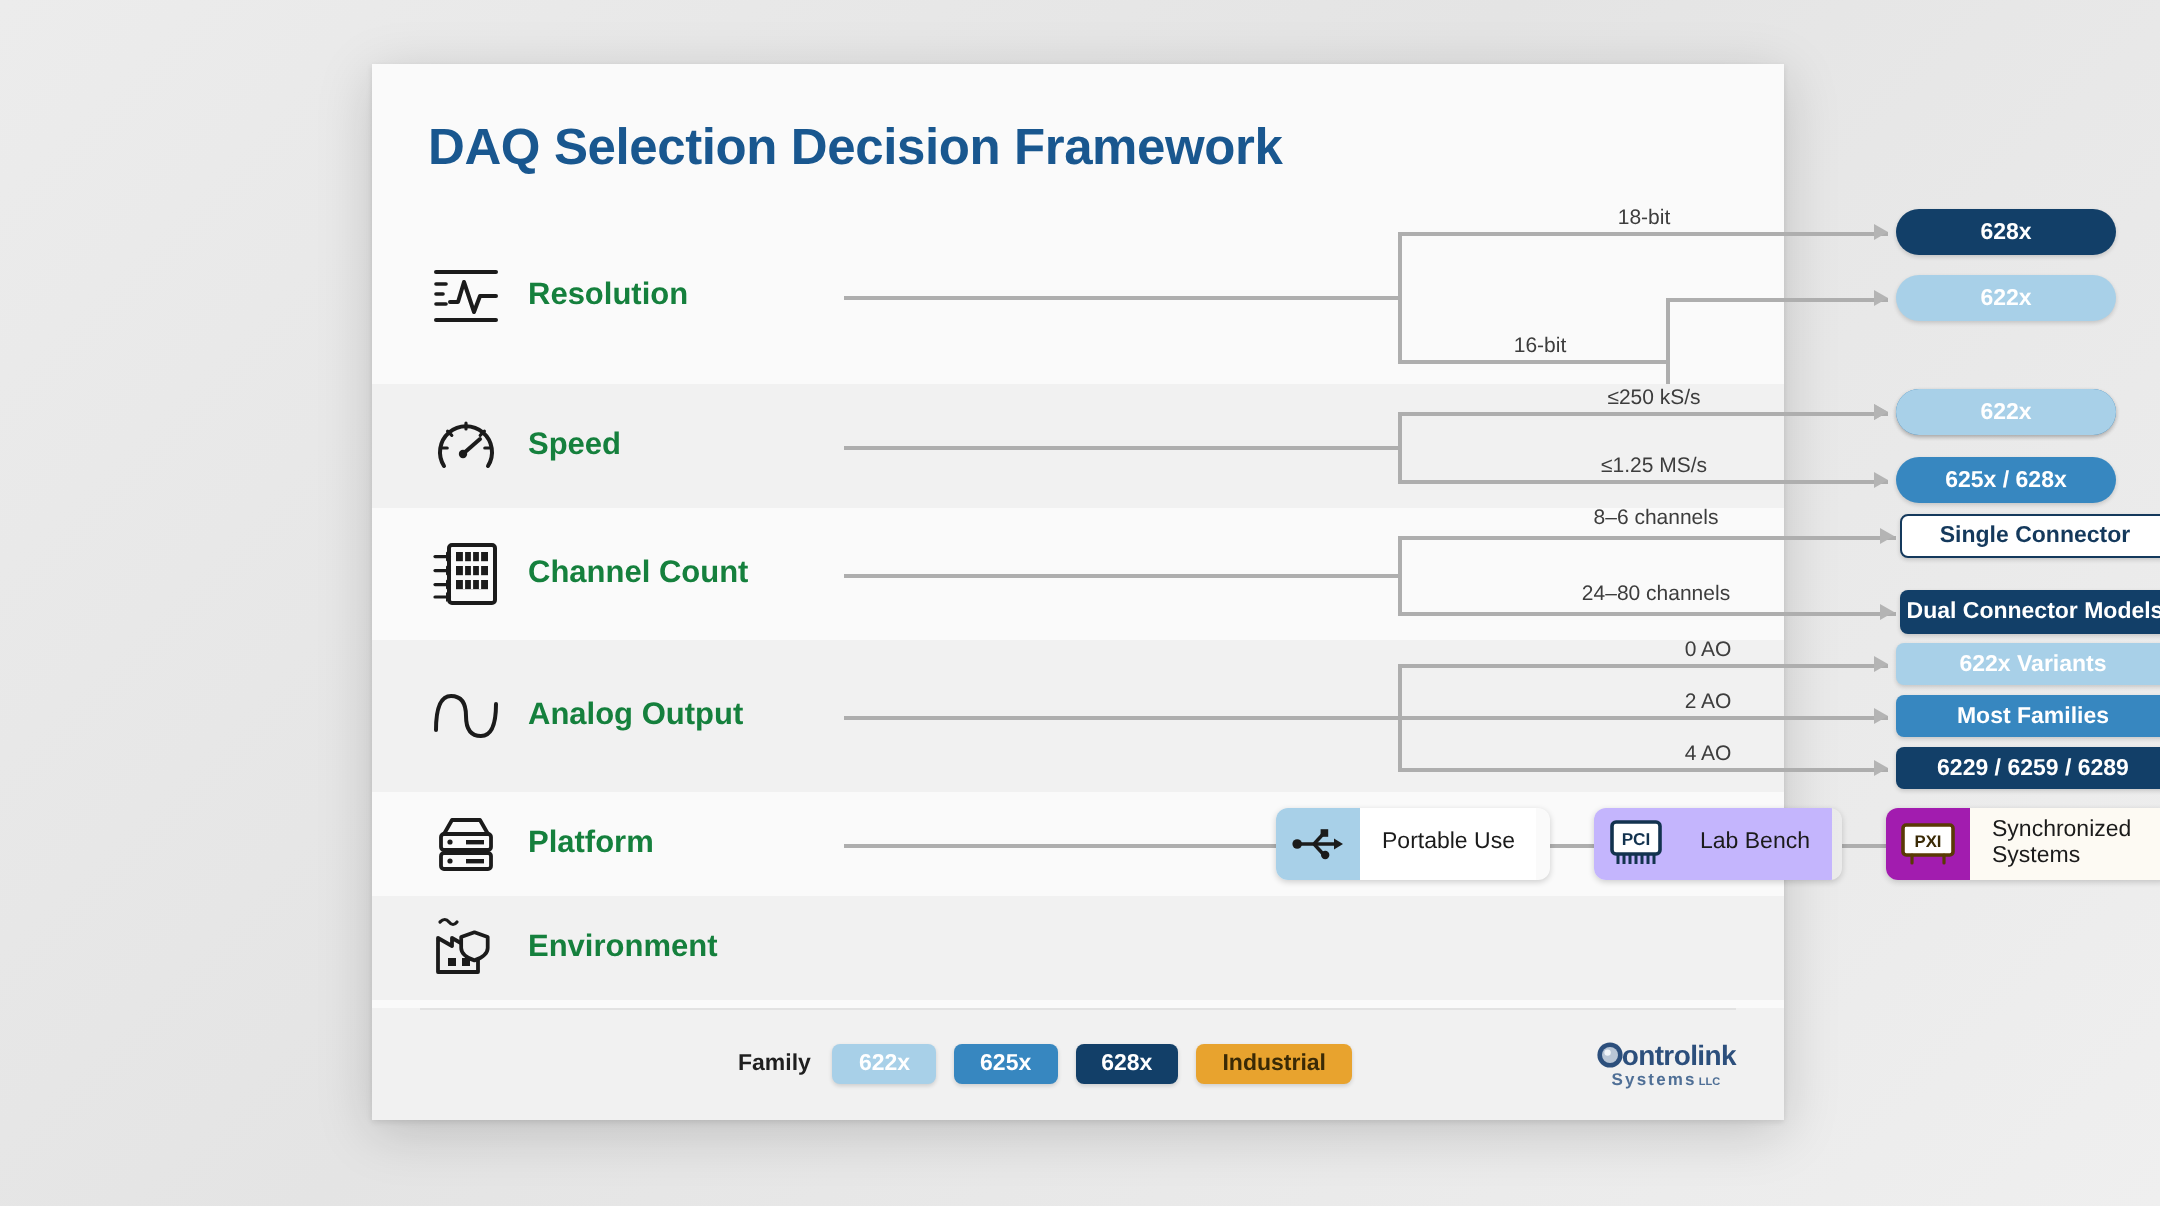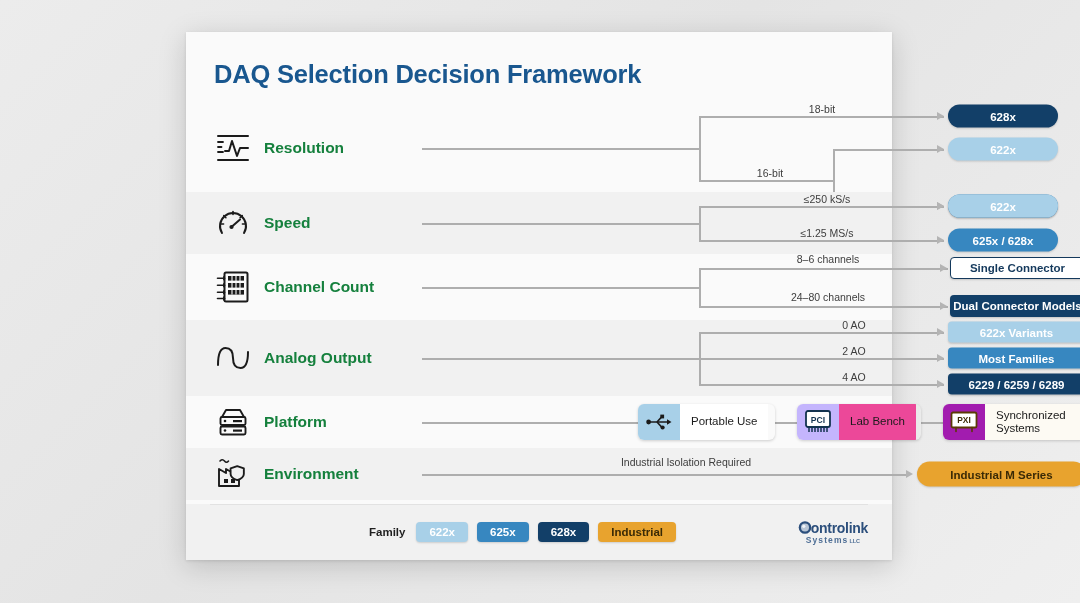--- a/index.html
+++ b/index.html
@@ -87,21 +87,21 @@
     height: 36px; border-radius: 6px; overflow: hidden;
     transform: translateY(-50%);
     box-shadow: 0 1px 3px rgba(0,0,0,0.18);
   }
   .pcard .picon { display:flex; align-items:center; justify-content:center; width: 42px; flex:0 0 42px; }
   .pcard .ptext { display:flex; align-items:center; padding: 0 11px;
     font-size: 11.5px; color: #1b1b1b; line-height: 1.15; }
   .pc-usb .picon { background: #a8d0e8; }
   .pc-usb .ptext { background: #ffffff; }
   .pc-pci .picon { background: #c4b5fd; }
-  .pc-pci .ptext { background: #ec4899; }
+  .pc-pci .ptext { background: #c4b5fd; }
   .pc-pxi .picon { background: #a21caf; }
   .pc-pxi .ptext { background: #fdfaf3; }
 
   
   .footer {
     position: absolute; left: 0; bottom: 0; width: 706px; height: 56px;
     background: #f1f1f1;
     display: flex; align-items: center;
   }
   .legend { display:flex; align-items:center; gap: 9px; margin-left: 183px; }
@@ -351,26 +351,20 @@
             <svg width="36" height="32" viewBox="0 0 36 32">
               <path d="M5 3 Q7.5 0.5 9.5 3 Q11.5 5.5 13.5 3" stroke="#1b1b1b" stroke-width="1.6" fill="none" stroke-linecap="round"></path>
               <path d="M4 28 L4 11 L11 15 L11 11 L18 15 L18 11 L24 15 L24 28 Z" stroke="#1b1b1b" stroke-width="1.9" fill="none" stroke-linejoin="round"></path>
               <rect x="9" y="21" width="4" height="4" fill="#1b1b1b"></rect>
               <rect x="16" y="21" width="4" height="4" fill="#1b1b1b"></rect>
               <path d="M24 13 L32.5 16 L32.5 23 Q32.5 28 24 31 Q15.5 28 15.5 23 L15.5 16 Z" transform="translate(3.5,-2) scale(0.78)" stroke="#1b1b1b" stroke-width="2.4" fill="#f1f1f1" stroke-linejoin="round"></path>
             </svg>
           </span>
           <span class="rlabel">Environment</span>
         </div>
-        <div class="row-body">
-          <div class="stem hline" style="left:12px; top:26px; width:487px;"></div>
-          <div class="branch-label" style="left:276px; top:14px;">Industrial Isolation Required</div>
-          <div class="arrow" style="left:496px; top:26px;"></div>
-          <div class="pill c-orange" style="left:507px; top:26px; width:169px; height:25px;">Industrial M Series</div>
-        </div>
       </div>
 
     </div>
 
     <div class="footer">
       <div class="divider"></div>
       <div class="legend">
         <span class="lg-label">Family</span>
         <span class="lg-pill c-light">622x</span>
         <span class="lg-pill c-mid">625x</span>

